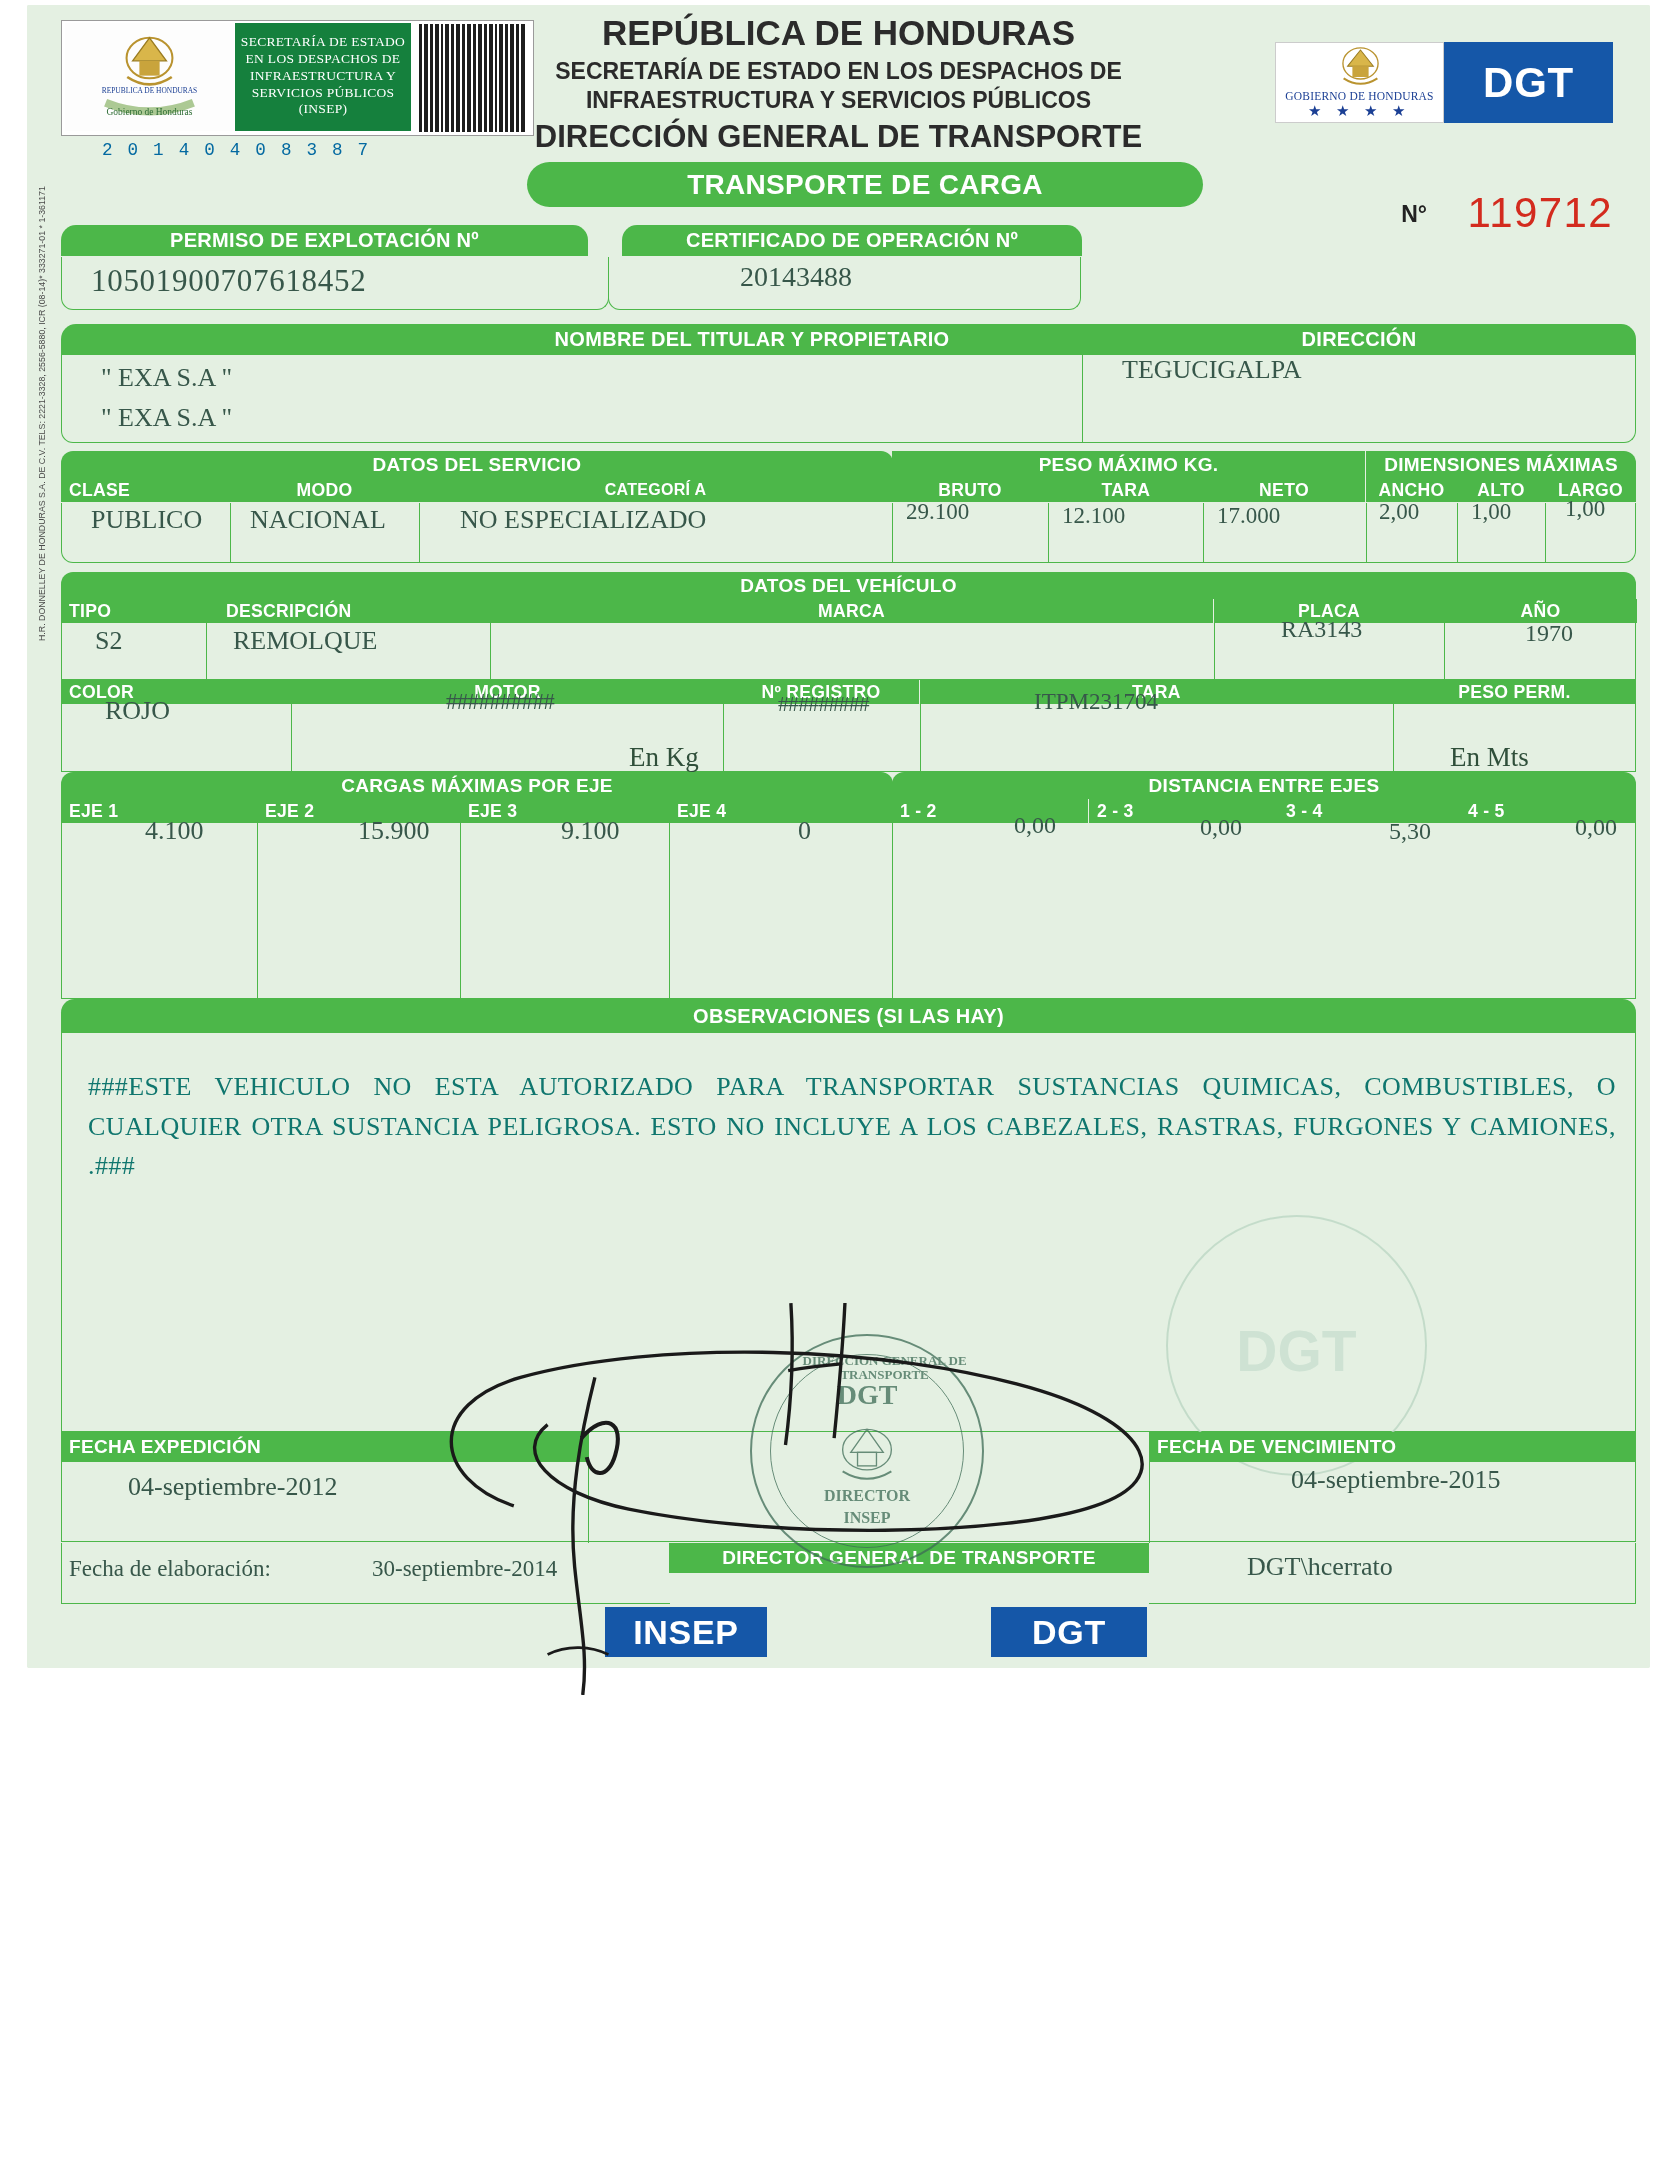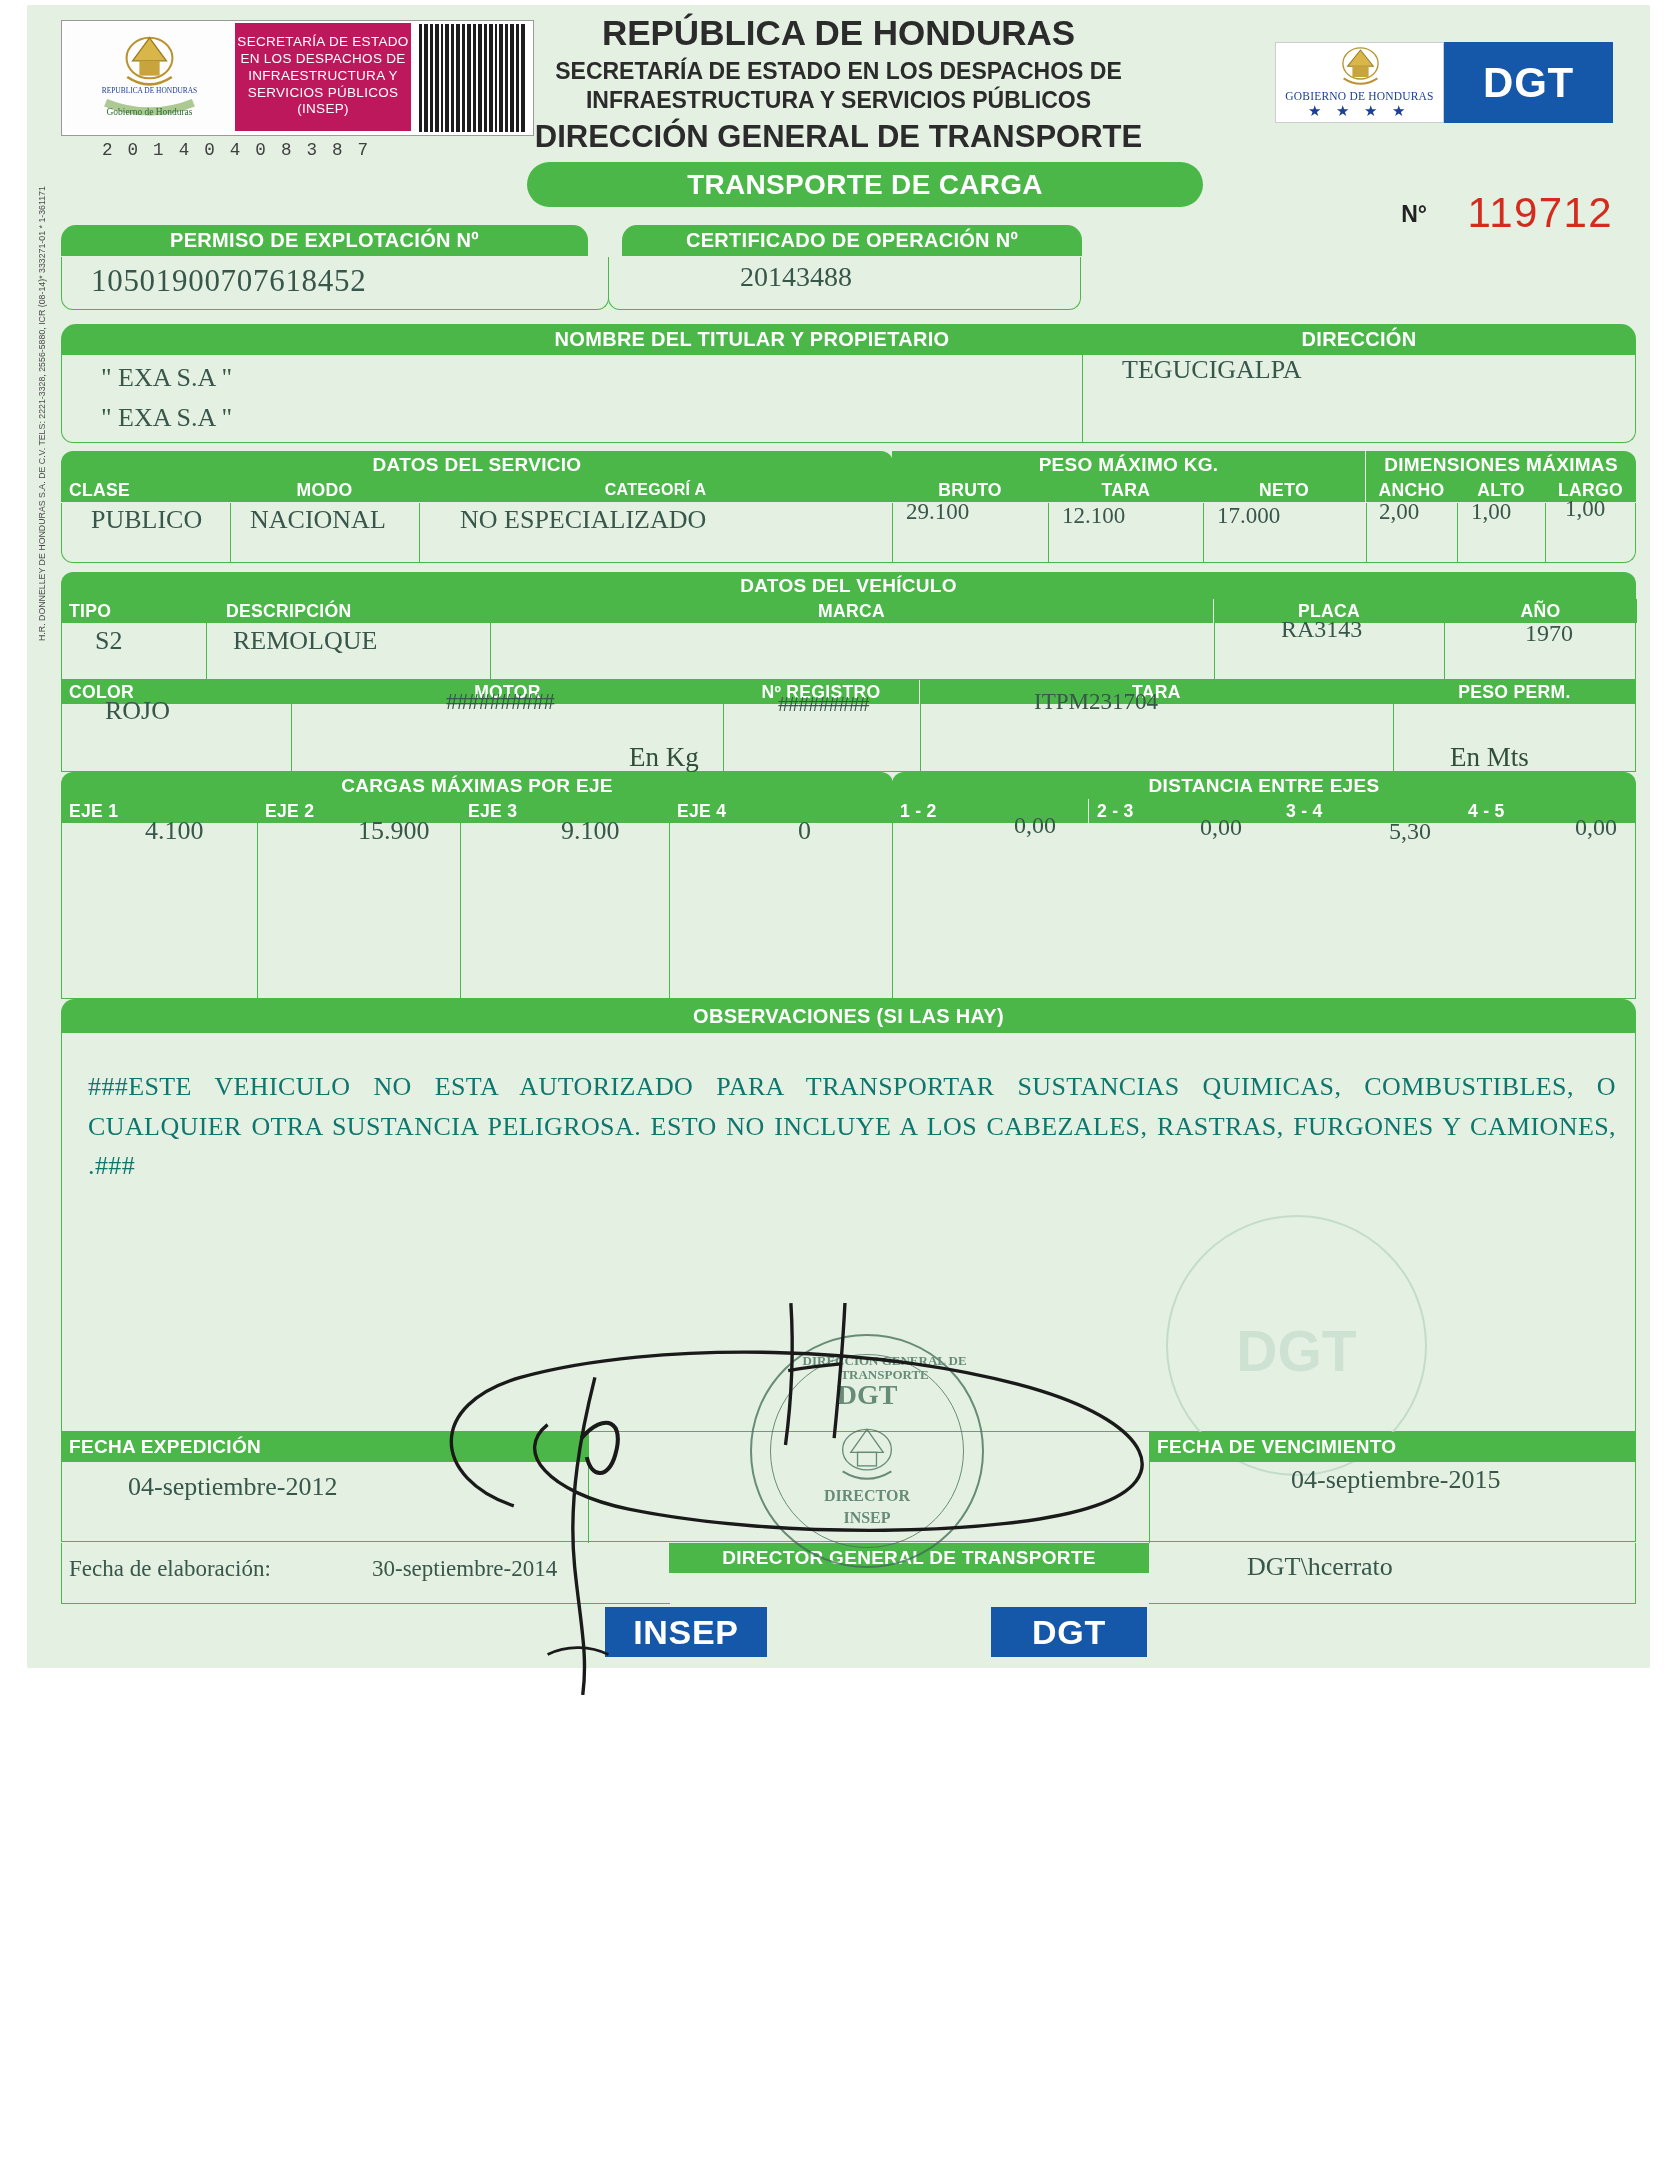--- a/index.html
+++ b/index.html
@@ -86,23 +86,23 @@
     position: absolute;
     left: 4px; top: 2.7px;
     width: 169px; height: 108px;
     background: #fdfdfd;
     overflow: hidden;
   }
   .bc-blue {
     position: absolute;
     left: 174px; top: 2.7px;
     width: 176px; height: 108px;
-    background: #be185d;
+    background: #15803d;
     color: #ffffff;
-    font-family: Liberation Sans, sans-serif;
+    font-family: Liberation Serif, serif;
     font-size: 13.5px;
     line-height: 1.25;
     text-align: center;
     padding-top: 10.8px;
     box-sizing: border-box;
     letter-spacing: 0.3px;
   }
   .bc-stripes {
     position: absolute;
     left: 358px; top: 4px;
@@ -113,21 +113,21 @@
         #ffffff 2.7px, #ffffff 4.7px,
         #1d1d1d 4.7px, #1d1d1d 8.8px,
         #ffffff 8.8px, #ffffff 10.8px);
   }
   .bc-digits {
     position: absolute;
     left: 41px; top: 120px;
     font-family: "Liberation Mono", monospace;
     font-size: 17.6px;
     letter-spacing: 15px;
-    color: #404040;
+    color: #0369a1;
   }
   .gob-box {
     position: absolute;
     right: 37px; top: 37px;
     width: 338px; height: 81px;
   }
   .gob-white {
     position: absolute;
     left: 0; top: 0;
     width: 169px; height: 81px;

